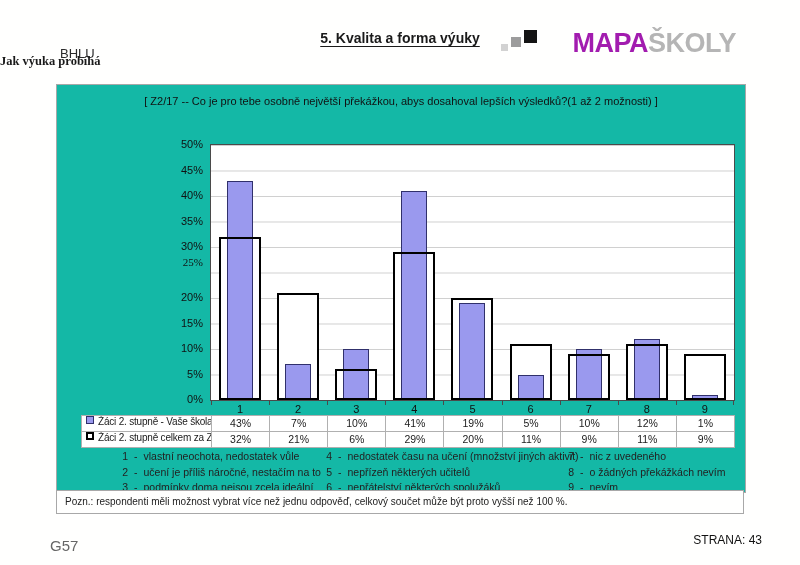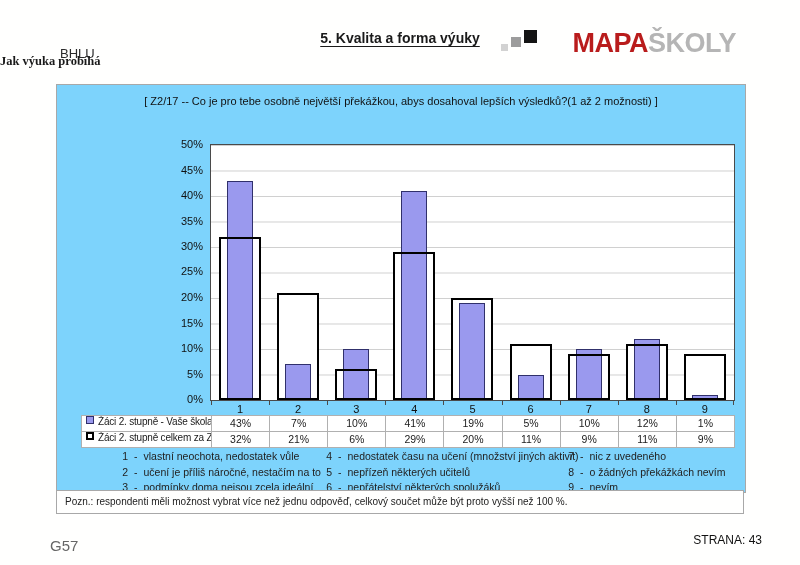--- a/index.html
+++ b/index.html
@@ -10,25 +10,25 @@
   .school-code{position:absolute;left:60px;top:46px;font-size:13px;color:#2b2b2b;}
   .title{position:absolute;left:0;top:30px;width:100%;text-align:center;font-size:14px;font-weight:bold;}
   .title span{text-decoration:underline;text-underline-offset:3px;}
   .subtitle{position:absolute;left:0;top:54px;width:100%;text-align:left;font-size:12.5px;font-weight:bold;font-family:Liberation Serif, serif;}
   .logo{position:absolute;right:64px;top:22px;height:38px;display:flex;align-items:flex-end;}
   .logo .sq{display:inline-block;}
   .sq1{width:7px;height:7px;background:#d2d2d2;margin-bottom:9px;margin-right:3px;}
   .sq2{width:10px;height:10px;background:#9c9c9c;margin-bottom:13px;margin-right:3px;}
   .sq3{width:13px;height:13px;background:#141414;margin-bottom:17px;margin-right:7px;}
   .logo-text{font-size:27px;font-weight:bold;letter-spacing:-0.5px;line-height:34px;}
-  .logo-black{color:#b91c1c;margin-left:28px;}
+  .logo-black{color:#a21caf;margin-left:28px;}
   .logo-gray{color:#b5b5b5;}
 
   
-  .main-box{position:absolute;left:56px;top:84px;width:688px;height:407px;border:1px solid #a8a8a8;background:#7dd3fc;}
+  .main-box{position:absolute;left:56px;top:84px;width:688px;height:407px;border:1px solid #a8a8a8;background:#14b8a6;}
   .question{position:absolute;left:0;top:10px;width:100%;text-align:center;font-size:11px;color:#111;}
 
   
   .ylabels{position:absolute;left:90px;top:59px;width:60px;height:255px;}
   .ylabel{position:absolute;right:4px;width:56px;text-align:right;font-size:11px;color:#111;}
   .plot{position:absolute;left:153px;top:59px;width:523px;height:255px;border:1px solid #4a4a4a;background-color:#ffffff;
         background-image:linear-gradient(to bottom,#d0d0d0 1px,transparent 1px);background-size:100% 25.5px;}
   .bar-group{position:absolute;top:0;height:100%;}
   .bar{position:absolute;bottom:0;box-sizing:border-box;}
   .bar.white-bg{background:#ffffff;z-index:1;}
@@ -78,21 +78,21 @@
 
   <div class="main-box">
     <div class="question">[ Z2/17 -- Co je pro tebe osobně největší překážkou, abys dosahoval lepších výsledků?(1 až 2 možnosti) ]</div>
 
     <div class="ylabels">
         <div class="ylabel" style="top: 249px;">0%</div>
         <div class="ylabel" style="top: 223.5px;">5%</div>
         <div class="ylabel" style="top: 198px;">10%</div>
         <div class="ylabel" style="top: 172.5px;">15%</div>
         <div class="ylabel" style="top: 147px;">20%</div>
-        <div class="ylabel" style="top: 121px;">25%</div>
+        <div class="ylabel" style="top: 112px; font-family: Liberation Serif, serif;">25%</div>
         <div class="ylabel" style="top: 96px;">30%</div>
         <div class="ylabel" style="top: 70.5px;">35%</div>
         <div class="ylabel" style="top: 45px;">40%</div>
         <div class="ylabel" style="top: 19.5px;">45%</div>
         <div class="ylabel" style="top: -6px;">50%</div>
       </div>
     <div class="plot">
         <div class="bar-group" style="left: 0px; width: 58.1111px;">
           <div class="bar white-bg" style="left: 8.05556px; width: 42px; height: 163.2px;"></div>
           <div class="bar filled" style="left: 16.0556px; width: 26px; height: 219.3px; background: rgb(154, 153, 238); border-color: rgb(48, 48, 107);"></div>

